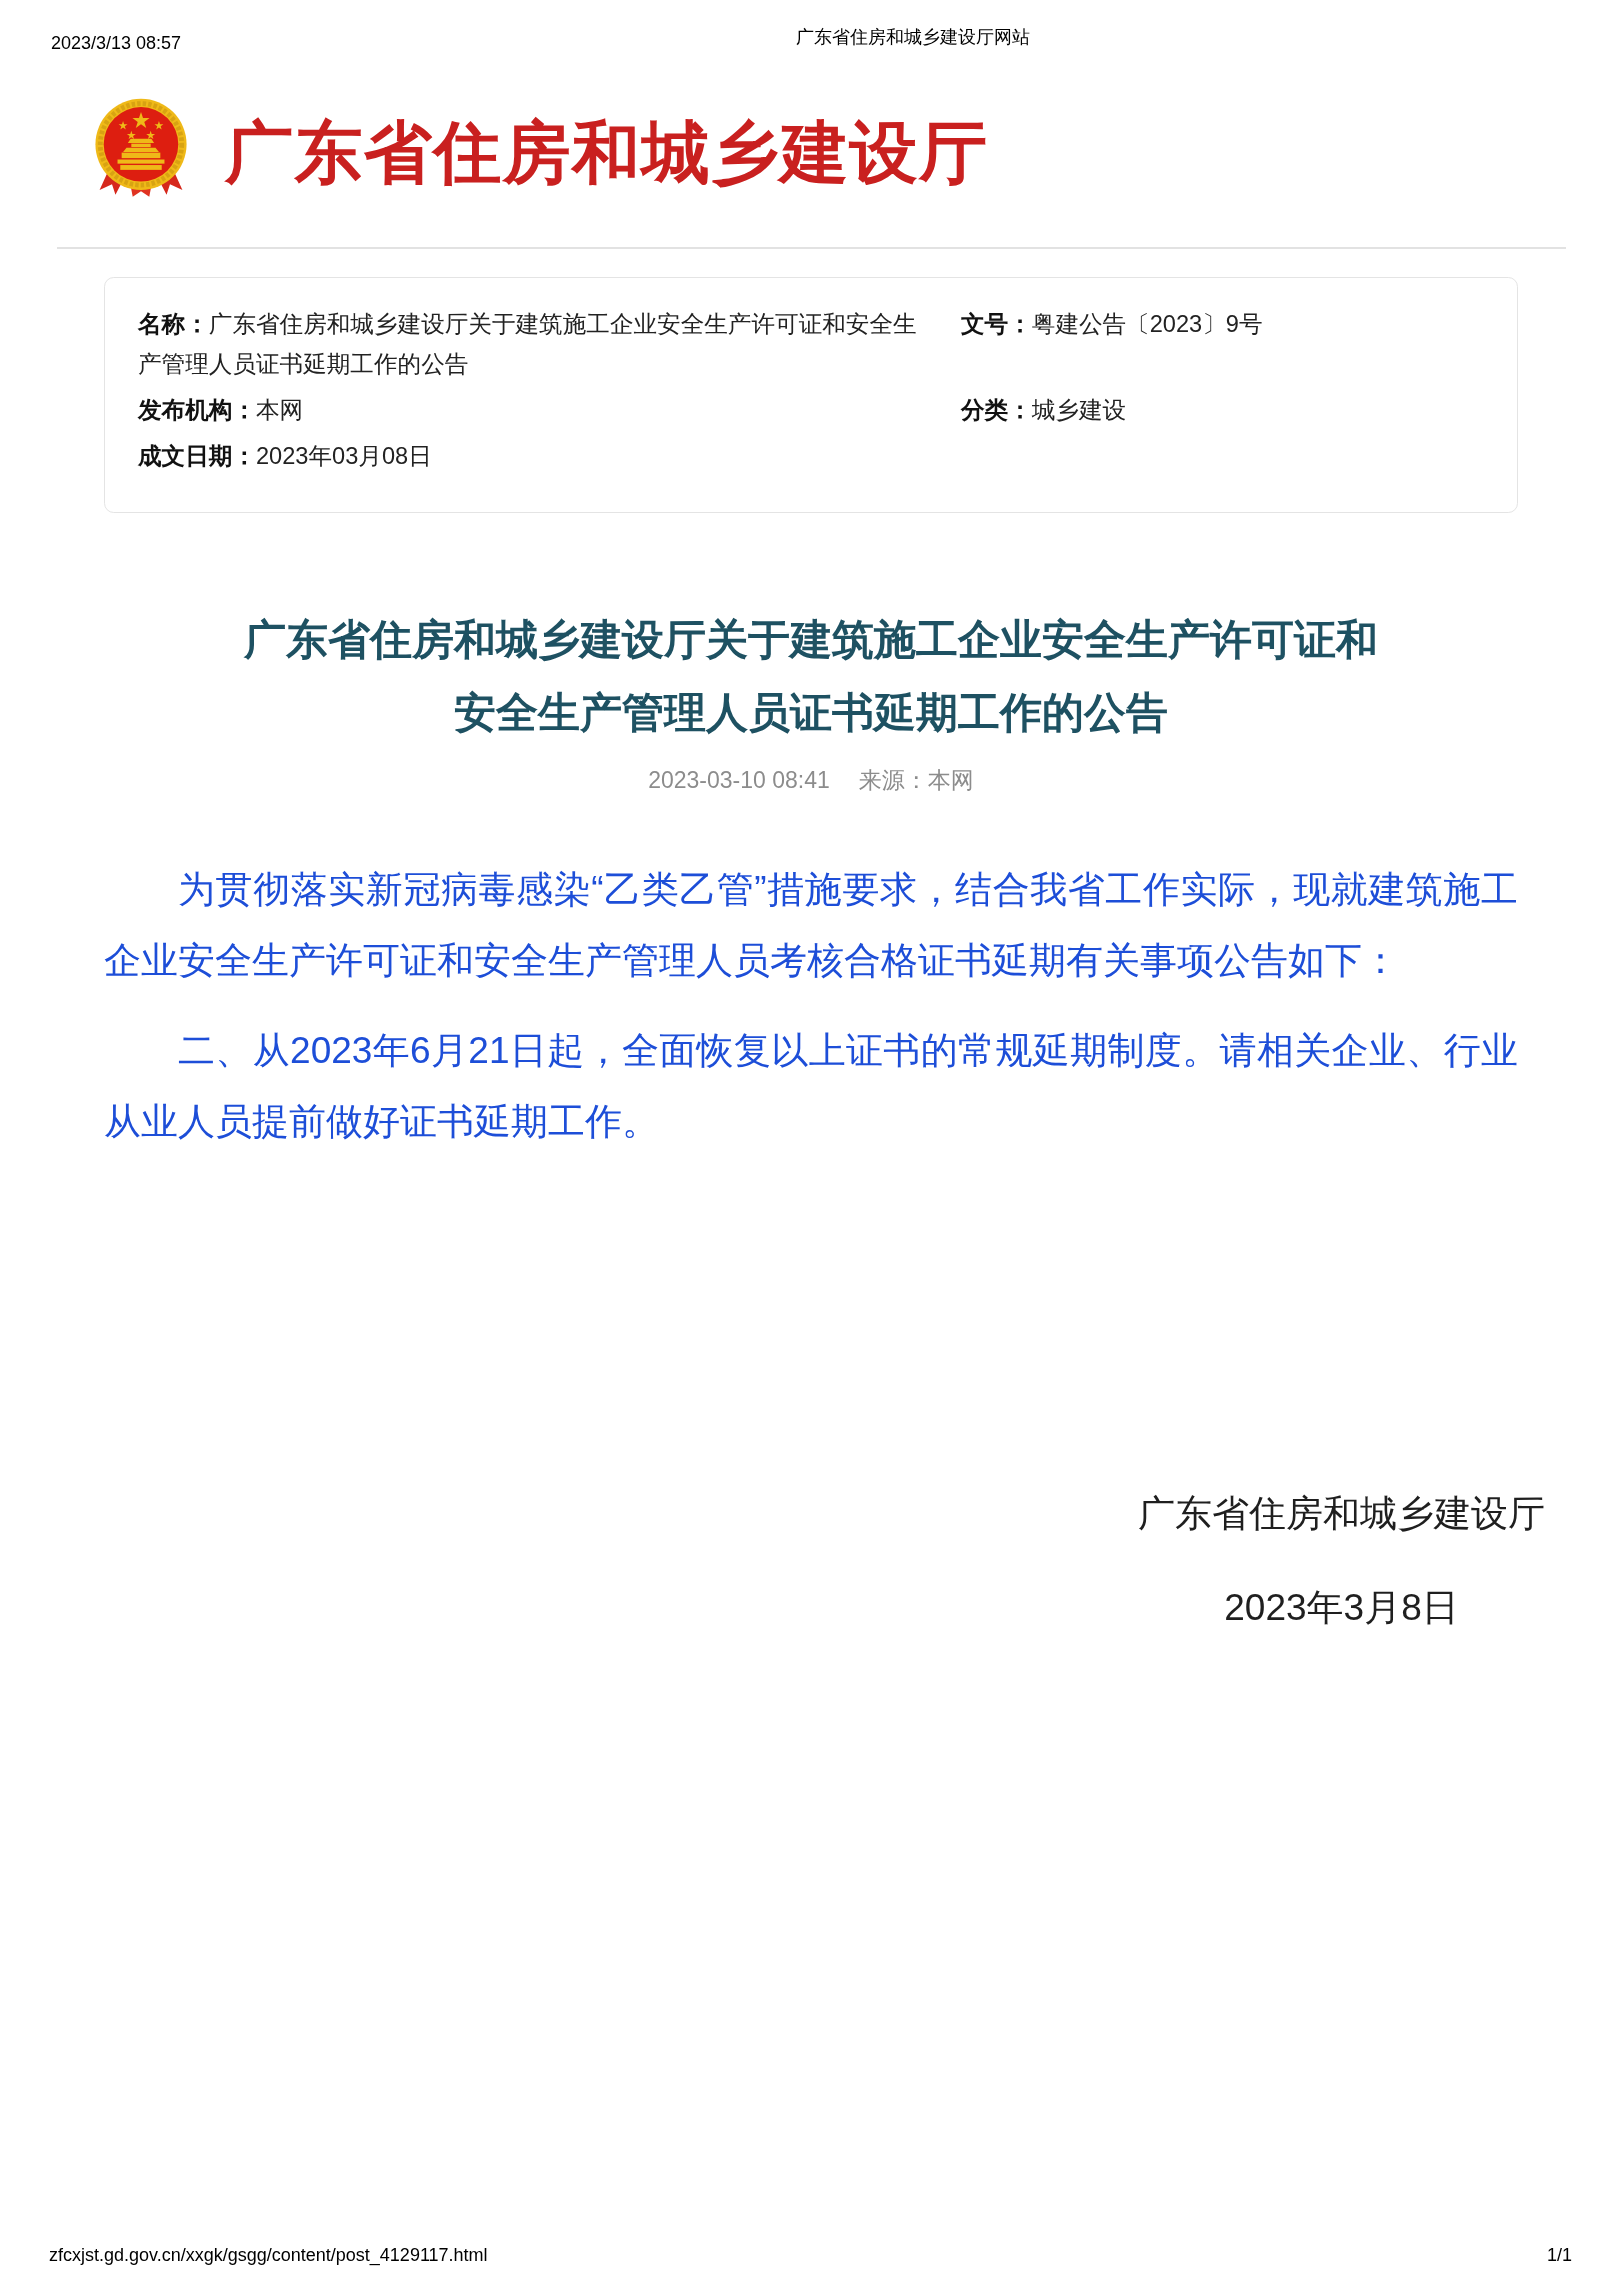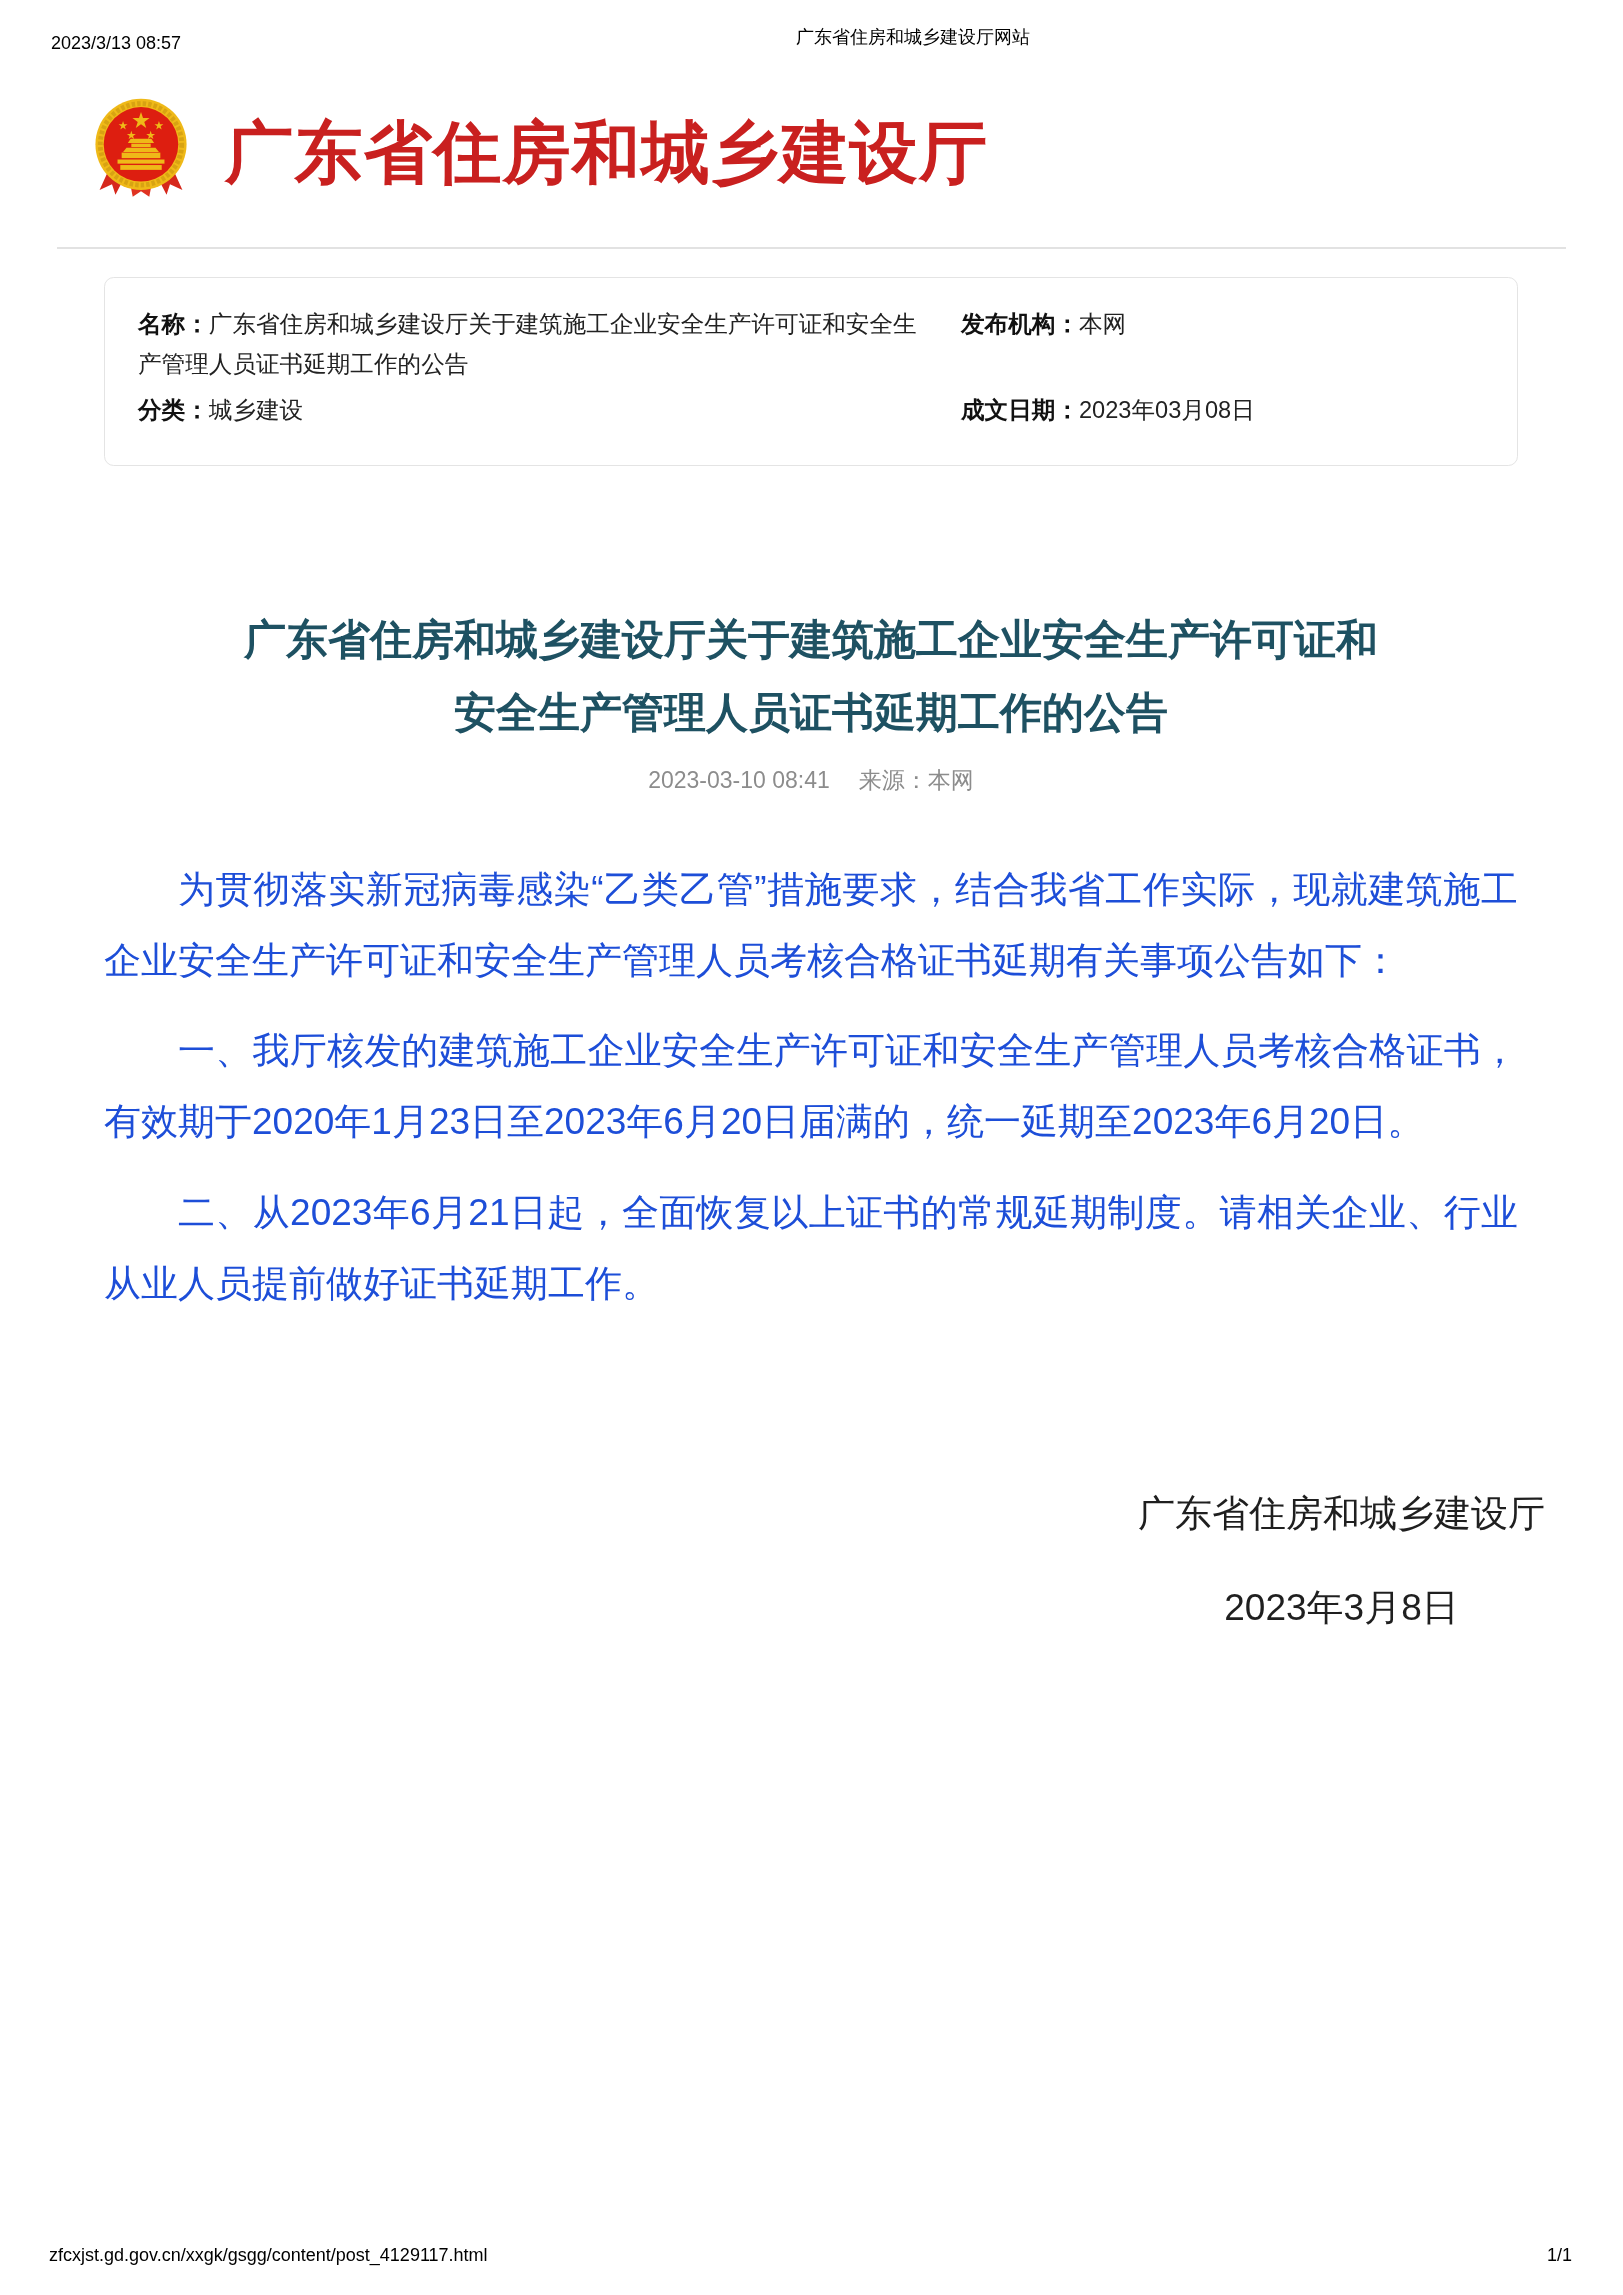--- a/index.html
+++ b/index.html
@@ -201,20 +201,23 @@
 
 <hr class="header-divider">
 
 <div class="meta-box">
   <div class="meta-grid">
 
     <div class="meta-row meta-left-cell">
       <span class="label">名称：</span><span class="value">广东省住房和城乡建设厅关于建筑施工企业安全生产许可证和安全生产管理人员证书延期工作的公告</span>
     </div>
 
+    <div class="meta-row meta-left-cell">
+      <span class="label">文号：</span><span class="value">粤建公告〔2023〕9号</span>
+    </div>
     <div class="meta-row">
       <span class="label">发布机构：</span><span class="value">本网</span>
     </div>
 
     <div class="meta-row meta-left-cell">
       <span class="label">分类：</span><span class="value">城乡建设</span>
     </div>
     <div class="meta-row">
       <span class="label">成文日期：</span><span class="value">2023年03月08日</span>
     </div>
@@ -226,21 +229,20 @@
   <div>广东省住房和城乡建设厅关于建筑施工企业安全生产许可证和</div>
   <div>安全生产管理人员证书延期工作的公告</div>
 </h1>
 
 <div class="article-meta">
   <span class="date">2023-03-10  08:41</span><span class="source">来源：本网</span>
 </div>
 
 <div class="article-body">
   <p>为贯彻落实新冠病毒感染“乙类乙管”措施要求，结合我省工作实际，现就建筑施工企业安全生产许可证和安全生产管理人员考核合格证书延期有关事项公告如下：</p>
-  <p>一、我厅核发的建筑施工企业安全生产许可证和安全生产管理人员考核合格证书，有效期于2020年1月23日至2023年6月20日届满的，统一延期至2023年6月20日。</p>
   <p>二、从2023年6月21日起，全面恢复以上证书的常规延期制度。请相关企业、行业从业人员提前做好证书延期工作。</p>
 </div>
 
 <div class="signature">
   <div class="sig-issuer">广东省住房和城乡建设厅</div>
   <div class="sig-date">2023年3月8日</div>
 </div>
 
 <div class="print-footer">
   <span class="pf-url">zfcxjst.gd.gov.cn/xxgk/gsgg/content/post_4129117.html</span>

